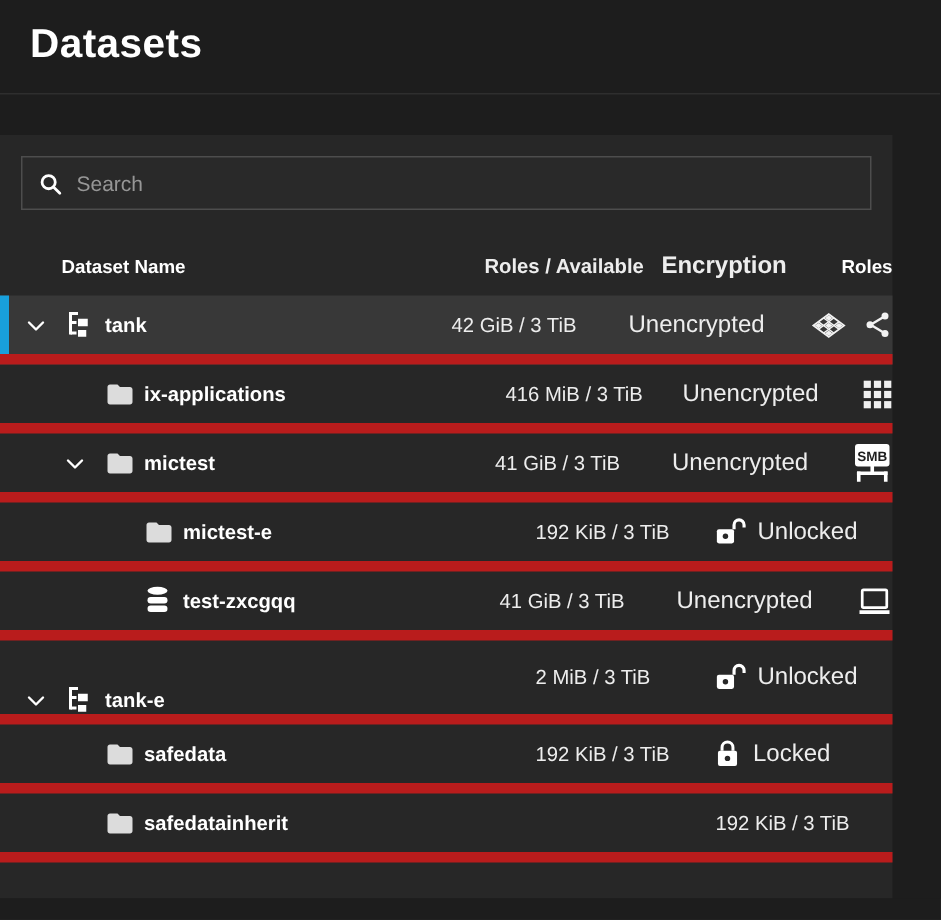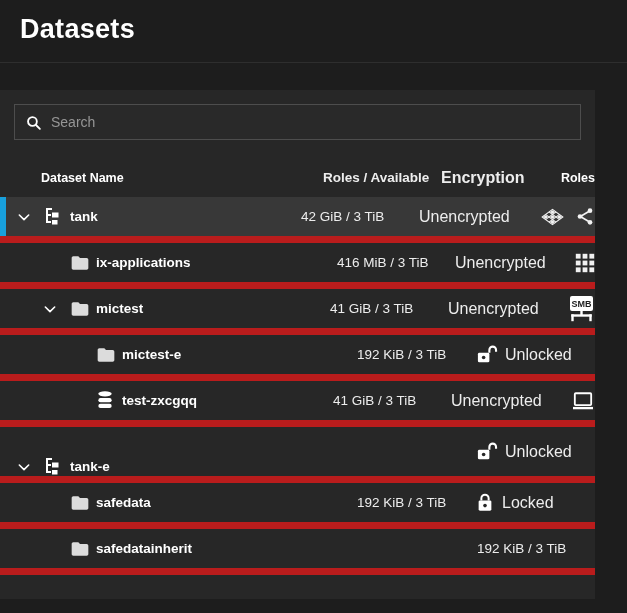--- a/index.html
+++ b/index.html
@@ -249,20 +249,21 @@
                     <path d="M3 1v15"></path>
                     <path d="M3 8h4"></path>
                     <path d="M3 15h4"></path>
                   </g>
                   <rect x="8" y="5.5" width="6.5" height="5" fill="#ffffff"></rect>
                   <rect x="8" y="13" width="5.5" height="4.5" fill="#ffffff"></rect>
                 </svg>
               </span>
               <span class="row-name">tank-e</span>
             </div>
+            <div class="col-used">2 MiB / 3 TiB</div>
             <div class="col-enc">
               <span style="display: inline-flex; align-items: center;">
                 <svg width="23" height="21" viewBox="0 0 24 22">
                   <rect x="3" y="9.2" width="12" height="10" rx="1.5" fill="#ffffff"></rect>
                   <circle cx="9" cy="14.2" r="1.9" fill="#272727"></circle>
                   <path d="M15 9.2V6.2a3.5 3.5 0 0 1 7 0V8" fill="none" stroke="#ffffff" stroke-width="2.2"></path>
                 </svg>
               </span>
               <span class="enc-text">Unlocked</span>
             </div>

